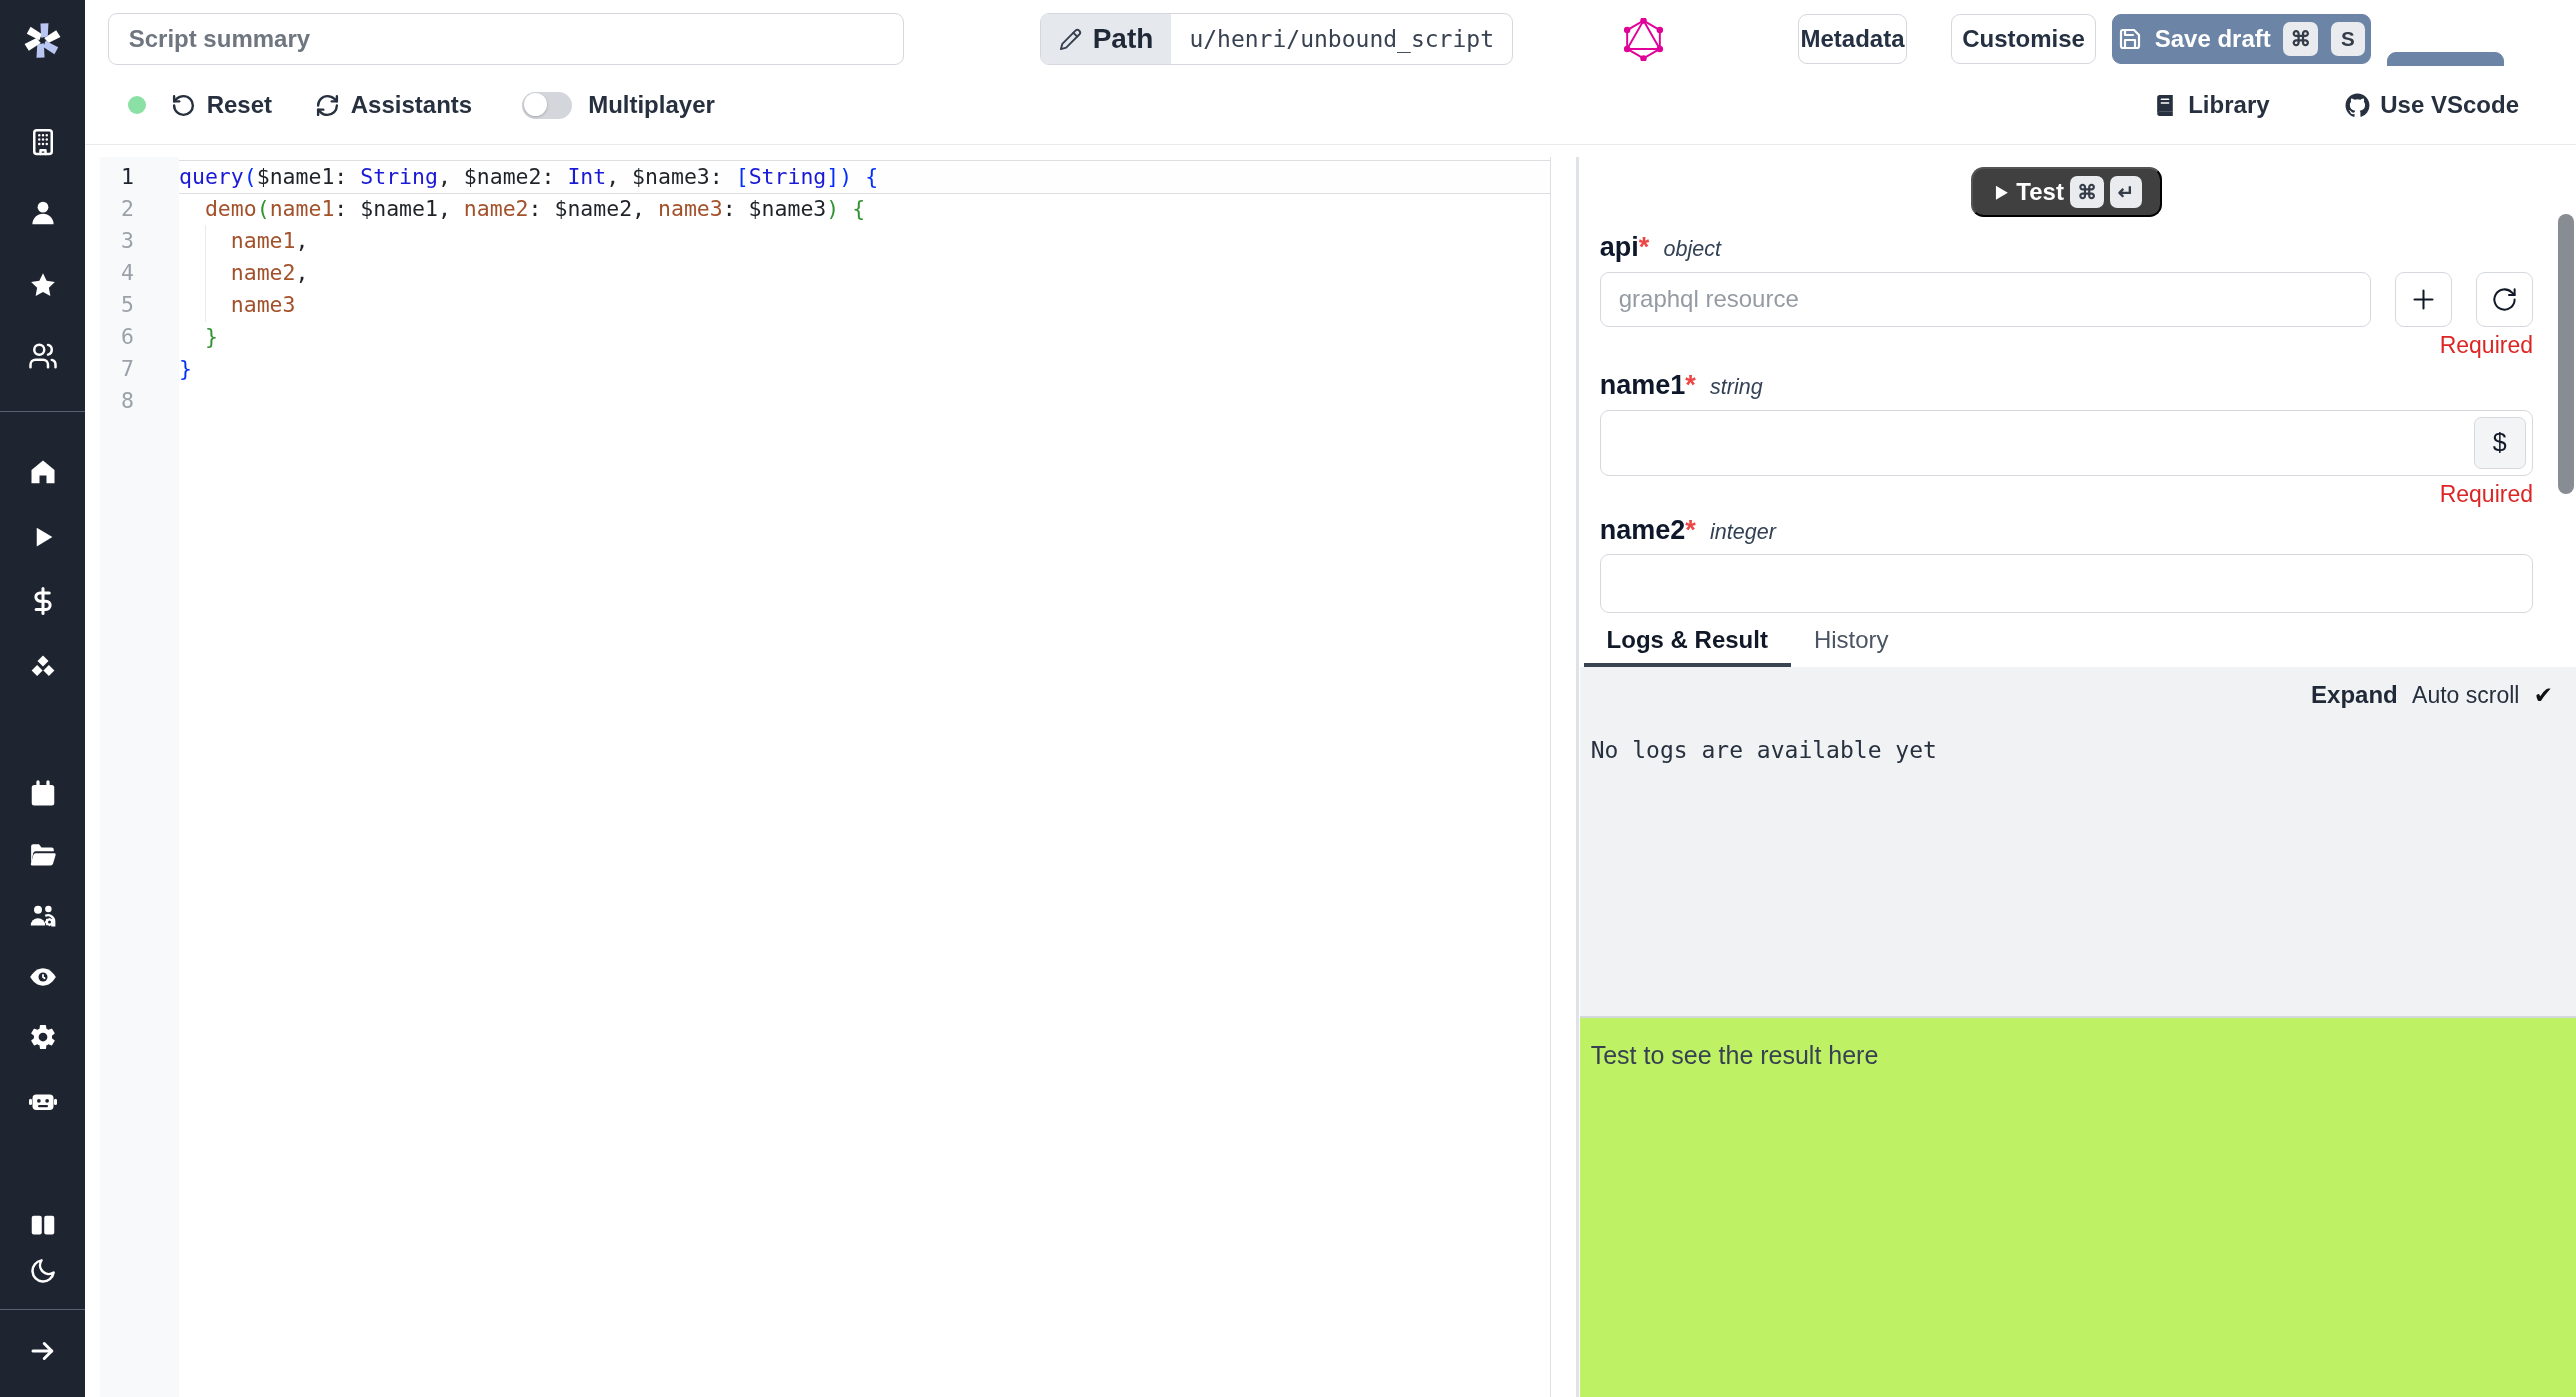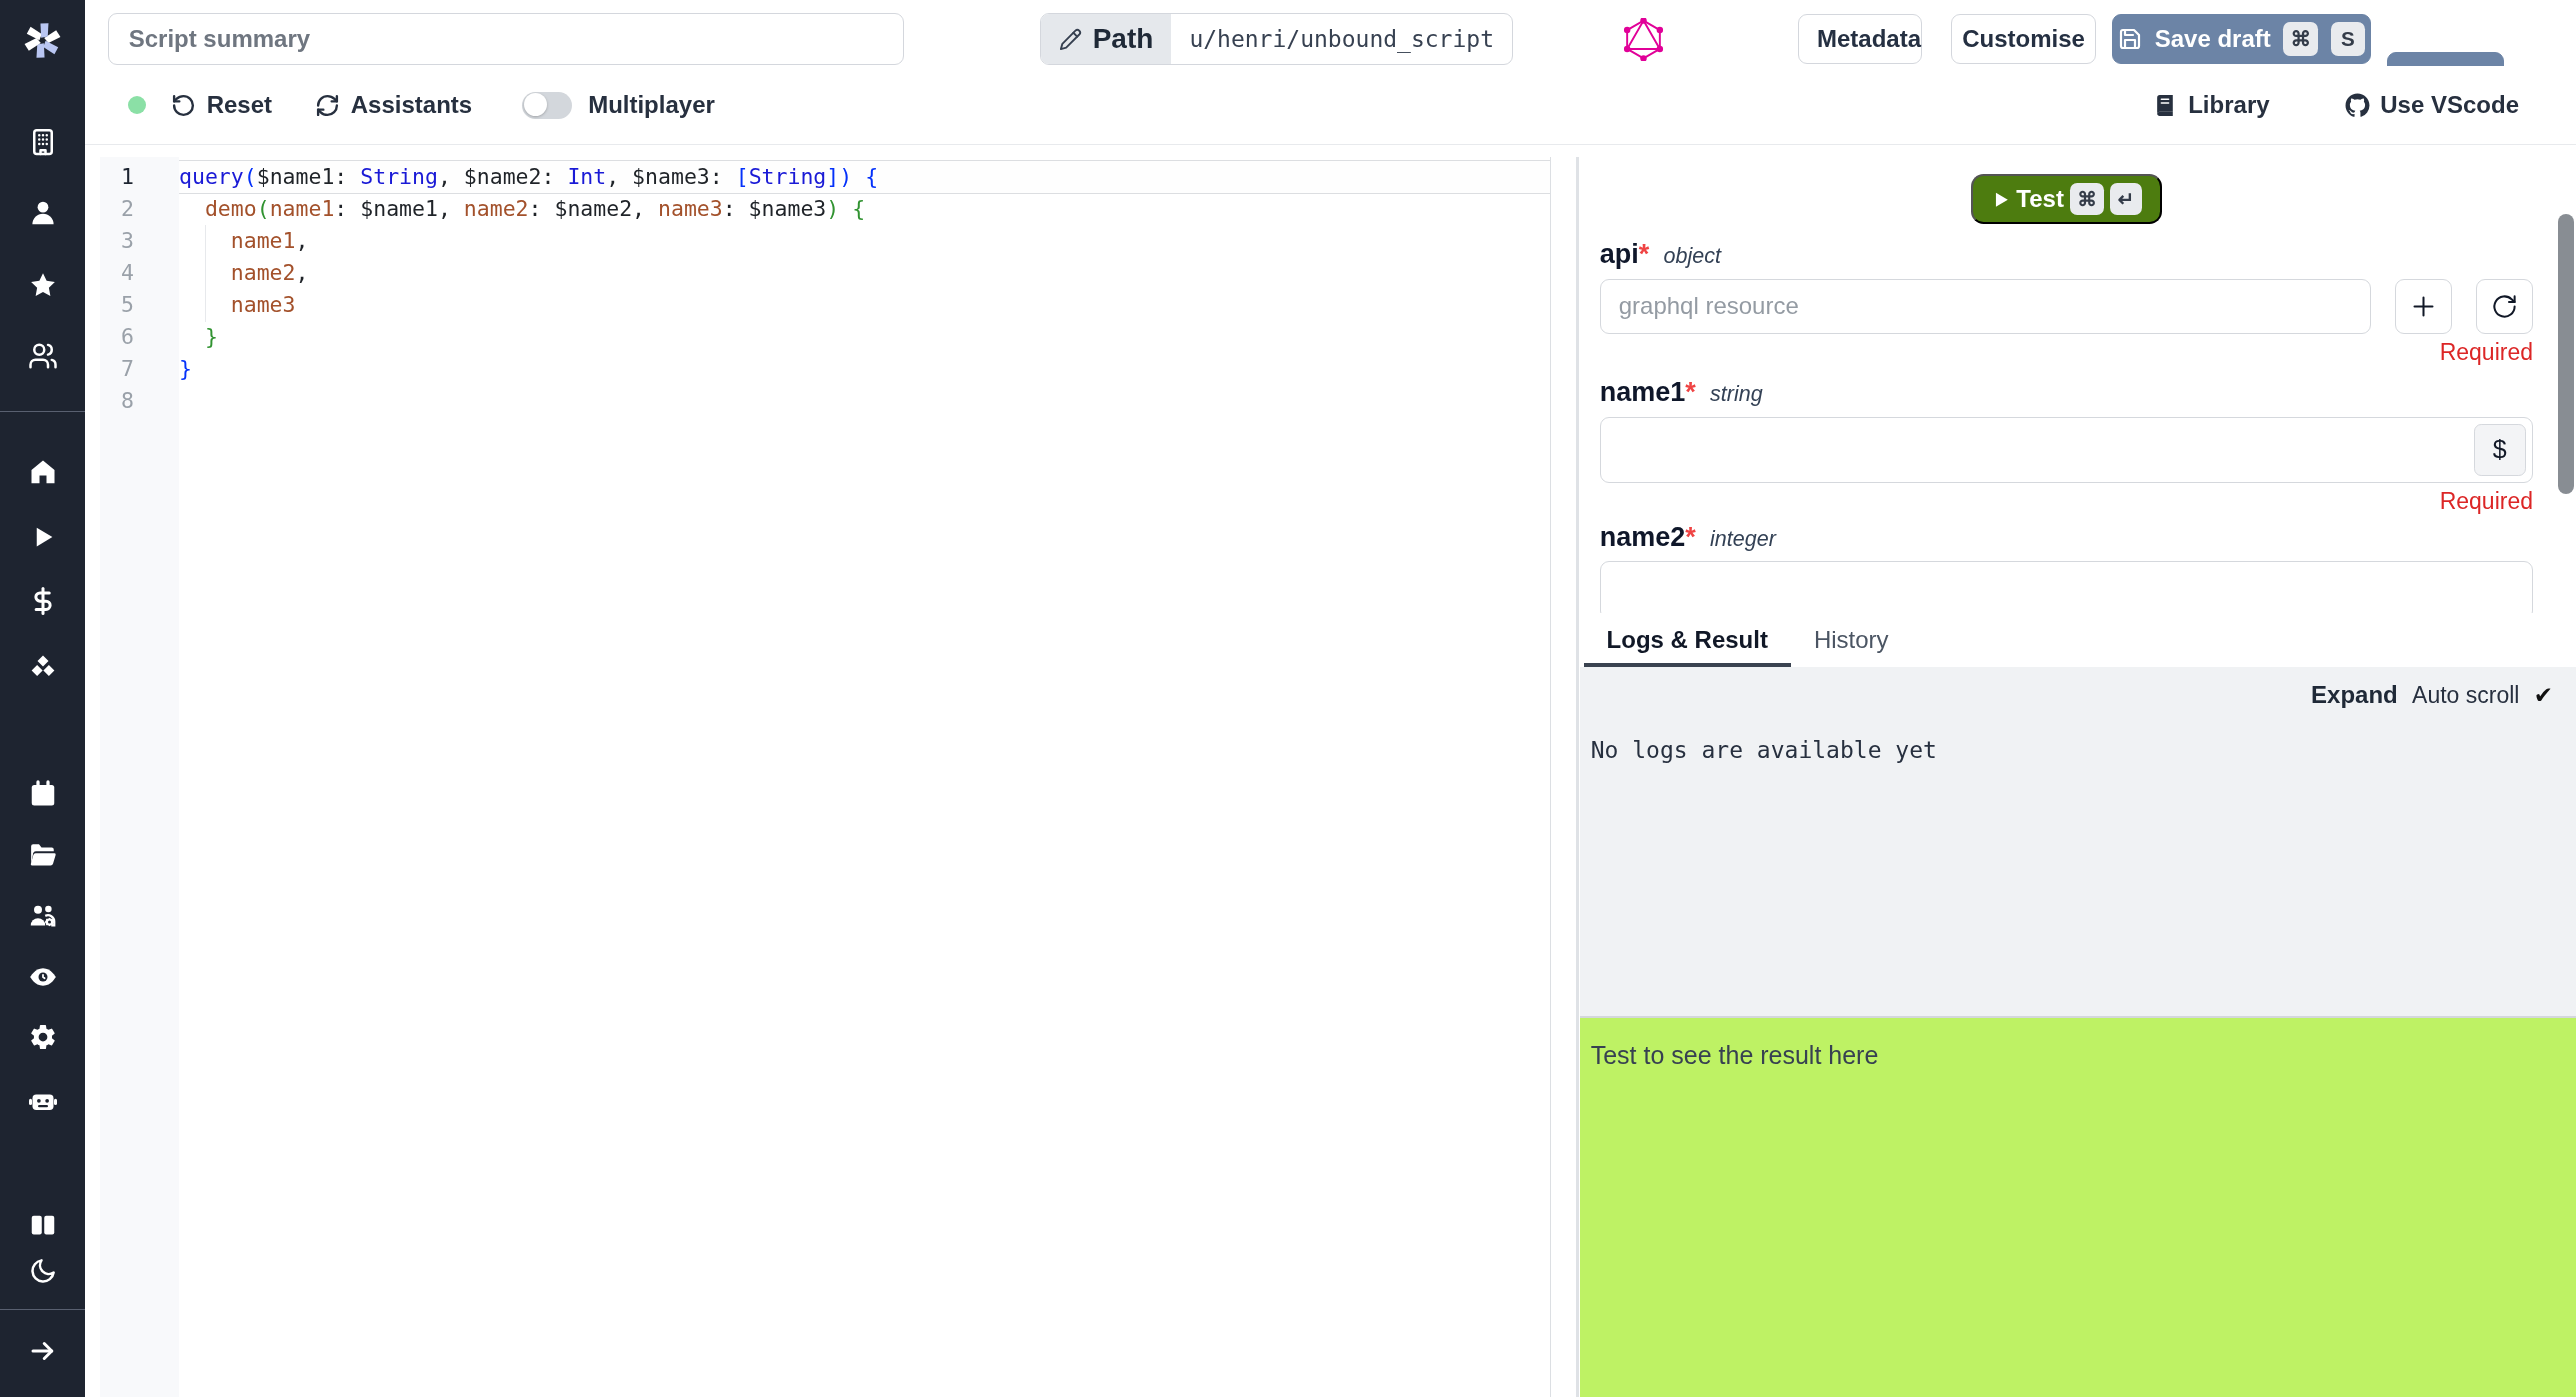--- a/index.html
+++ b/index.html
@@ -47,21 +47,21 @@
   .code-line.current { background:#fefefe; box-shadow:0 -0.9px 0 #d9dbde, 0 0.9px 0 #d9dbde; }
   .tok-kw { color:#1a1ad6; } .tok-b1 { color:#0431fa; } .tok-b2 { color:#319331; }
   .tok-fld { color:#a3512b; } .tok-pl { color:#1f2328; }
   .indent-guide { position:absolute; width:0.9px; background:#e7e9ec; }
   #editor-right-border { position:absolute; left:1550px; top:157px; width:0.9px; bottom:0; background:#dcdfe3; }
   #splitter { position:absolute; left:1576px; top:157px; width:2.7px; bottom:0; background:#dfe2e6; cursor:col-resize; }
 
   
   #panel { position:absolute; left:1580px; top:157px; right:0; bottom:0; background:#fff; }
   #form { position:absolute; left:0; right:0; top:0; height:456px; overflow:hidden; padding:5.4px 43px 0 19.7px; }
-  #test-btn { margin:12px auto; width:max-content; height:50px; background:#4d7c0f; border-radius:12.5px; color:#fff;
+  #test-btn { margin:5px auto; width:max-content; height:50px; background:#404040; border-radius:12.5px; color:#fff;
               display:flex; align-items:center; gap:6px; padding:0 18px; font-size:24px; font-weight:700; cursor:pointer;}
   #test-btn .kbd { height:32px; min-width:32px; font-size:19.7px; }
   .field-label { display:flex; align-items:baseline; margin-top:14.3px; }
   .fname { font-size:27px; font-weight:800; color:#0f172a; }
   .fstar { color:#ef4444; font-size:27px; font-weight:800; }
   .ftype { font-style:italic; font-size:21.5px; color:#334155; margin-left:14.3px; }
   .input-box { border:0.9px solid #d5d8dd; border-radius:9px; background:#fff; width:100%; font-size:24px; color:#111;
                padding:0 18px; outline:none; font-family:"Liberation Sans",sans-serif;}
   .input-box::placeholder { color:#949ba3; }
   .sq-btn { width:57px; height:55px; border:0.9px solid #d5d8dd; border-radius:9px; background:#fff; flex:0 0 auto;
@@ -258,21 +258,21 @@
     </g>
     <g fill="#e10098">
       <circle cx="50" cy="6" r="7.5"></circle>
         <circle cx="88" cy="28" r="7.5"></circle>
         <circle cx="88" cy="72" r="7.5"></circle>
       <circle cx="50" cy="94" r="7.5"></circle>
         <circle cx="12" cy="72" r="7.5"></circle>
         <circle cx="12" cy="28" r="7.5"></circle>
     </g>
   </svg>
-  <button class="hbtn" style="left:1713px;width:124px;justify-content:flex-end;">
+  <button class="hbtn" style="left:1713px;width:109px;">
     <span>Metadata</span>
   </button>
   <button class="hbtn" style="left:1866px;width:145px;">
     <span>Customise</span>
   </button>
   <button class="hbtn blue" style="left:2027px;width:259px;">
     <svg width="24" height="24" viewBox="0 0 24 24" fill="none" stroke="#fff" stroke-width="2.2" stroke-linecap="round" stroke-linejoin="round">
       <path d="M19 21H5a2 2 0 0 1-2-2V5a2 2 0 0 1 2-2h11l5 5v11a2 2 0 0 1-2 2z"></path>
         <path d="M17 21v-8H7v8"></path>
         <path d="M7 3v5h8"></path>

